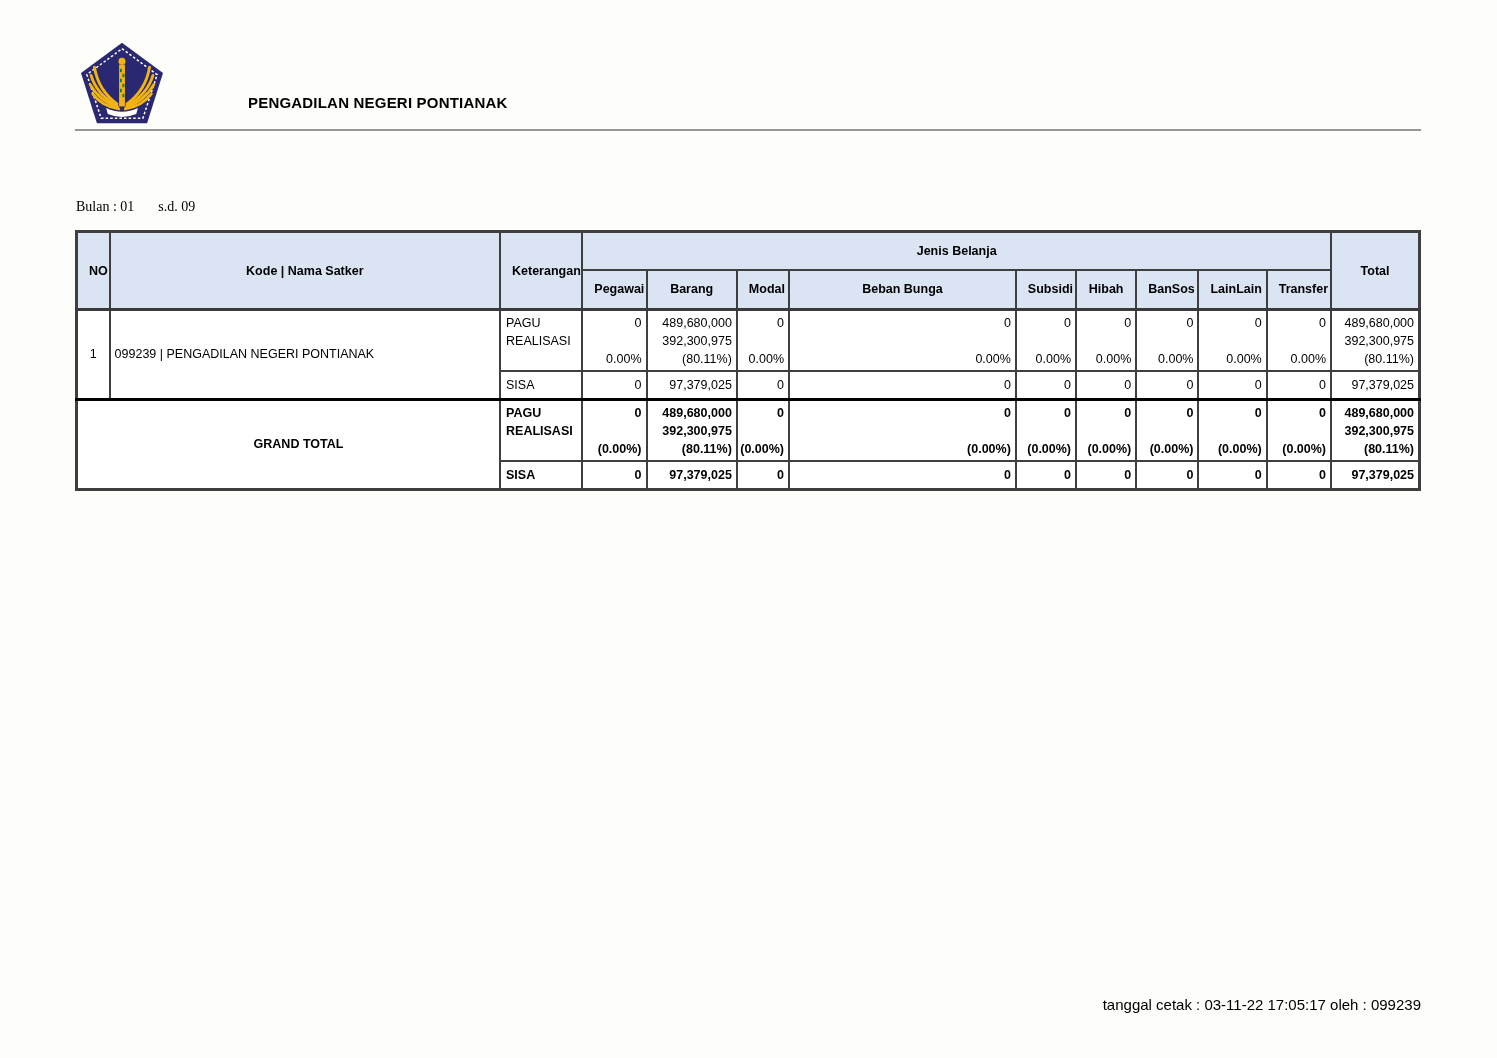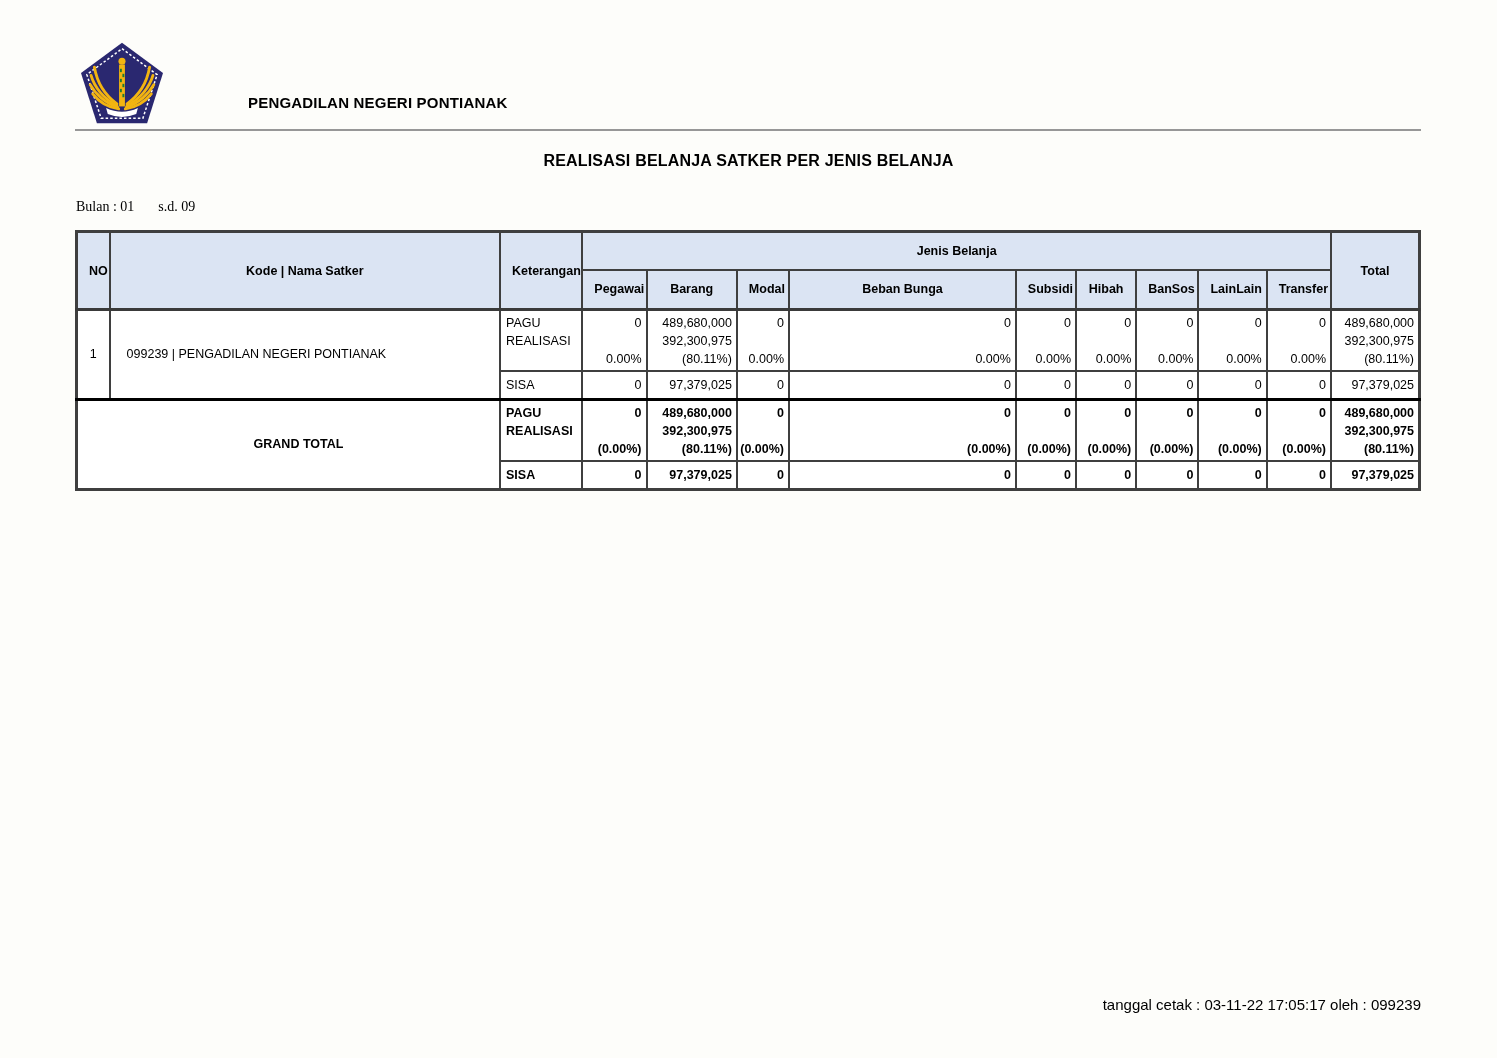--- a/index.html
+++ b/index.html
@@ -25,21 +25,21 @@
   .tbl-wrap { position:absolute; left:75px; top:230px; }
   table { border-collapse:collapse; table-layout:fixed; width:1346px;
           font-size:12.5px; }
   td, th { border:2px solid #3f3f3f; overflow:hidden; }
   table { border:3px solid #3f3f3f; }
   thead th { background:#dbe4f3; font-weight:bold; text-align:center; vertical-align:middle; padding:2px 11px; }
   tbody tr.first-body td { border-top:3px solid #3a3a3a; }
   tbody tr.grand-start td { border-top:3px solid #000; }
   td { background:#fff; vertical-align:middle; }
   .c-no   { text-align:center; }
-  .c-name { text-align:left; padding-left:16px; }
+  .c-name { text-align:left; padding-left:4px; }
   .ket-pagu { vertical-align:top; text-align:left; padding:3px 4px 2px 5px; font-weight:normal; }
   .ket-sisa { text-align:left; padding-left:5px; }
   .num-pagu { vertical-align:top; text-align:right; padding:3px 4px 2px 2px; }
   .num-sisa { text-align:right; padding-right:4px; }
   .ln { line-height:18px; min-height:18px; white-space:nowrap; }
   tr.grand td { font-weight:bold; }
   .grand-label { text-align:center; padding-left:20px; font-weight:bold; }
   
   .foot-center { position:absolute; left:0; top:978px; width:100%; text-align:center; font-size:12.5px; }
   .foot-right  { position:absolute; right:76px; top:996px; font-size:15px; }
@@ -71,21 +71,20 @@
       <rect x="50.5" y="50" width="2.3" height="4" fill="#1e7a34"></rect>
       <rect x="47.5" y="56" width="2.3" height="4" fill="#1e7a34"></rect>
       <rect x="50.5" y="62" width="2.3" height="4" fill="#1e7a34"></rect>
     </g>
     <path d="M31,79 Q50,88 69,79 L67,86 Q50,93 33,86 Z" fill="#ffffff"></path>
   </svg>
 
   <div class="lh-office">PENGADILAN NEGERI PONTIANAK</div>
   <div class="lh-rule"></div>
 
-  <div class="report-title">REALISASI BELANJA SATKER PER JENIS BELANJA</div>
   <div class="period">
     <span>Bulan : 01</span><span class="gap"></span><span>s.d. 09</span>
   </div>
 
   <div class="tbl-wrap">
   <table>
     <colgroup>
       <col style="width:33px">
           <col style="width:389px">
           <col style="width:82px">

